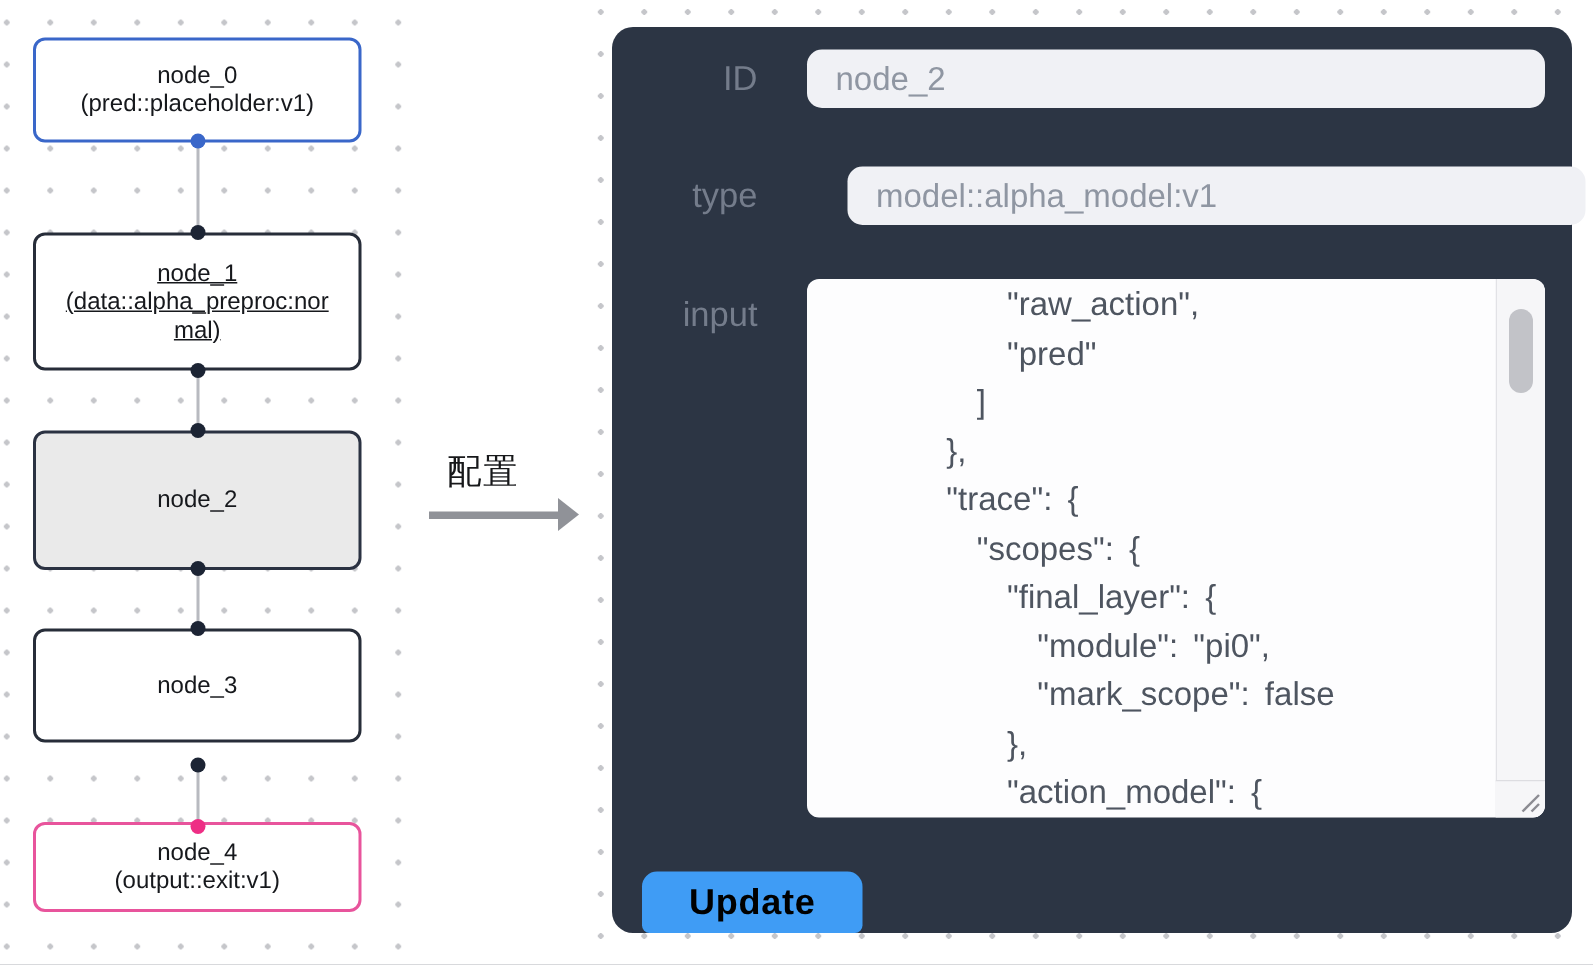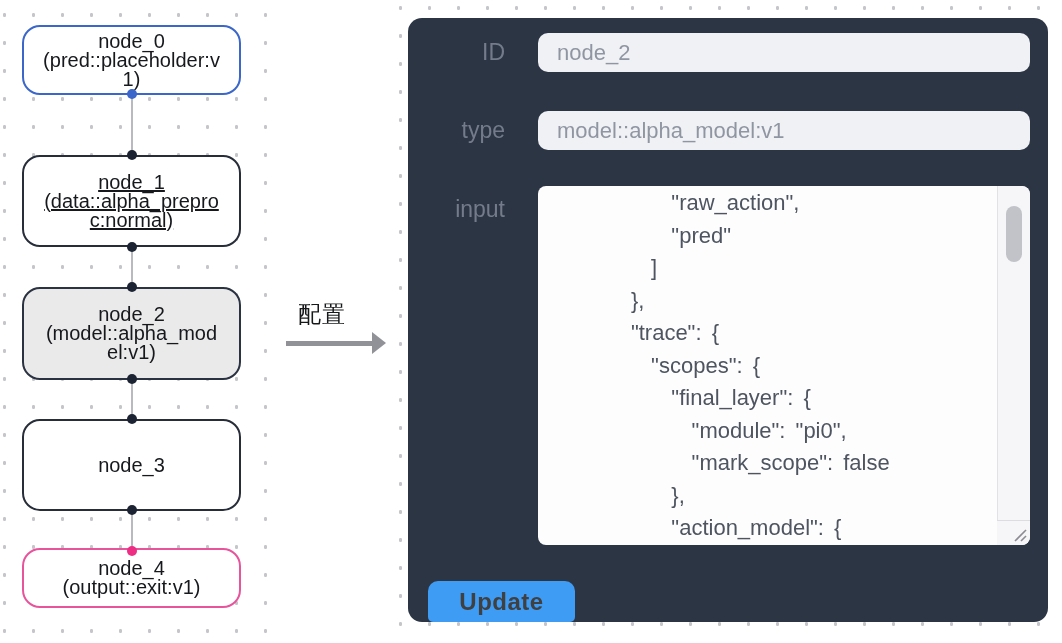--- a/index.html
+++ b/index.html
@@ -45,31 +45,31 @@
   .port-pink { background: #ee2e85; }
   .p-n0-out { top: 89px; }
   .p-n1-in  { top: 150px; } .p-n1-out { top: 242px; }
   .p-n2-in  { top: 282px; } .p-n2-out { top: 374px; }
   .p-n3-in  { top: 414px; } .p-n3-out { top: 505px; }
   .p-n4-in  { top: 546px; }
 
   
   .node {
     position: absolute; left: 22px; width: 219px;
-    background: #ffffff; border: 2px solid #272d39; border-radius: 18px;
+    background: #ffffff; border: 2px solid #272d39; border-radius: 8px;
     display: flex; flex-direction: column; align-items: center; justify-content: center;
     text-align: center; z-index: 2;
-    font-size: 20px; line-height: 19px; font-weight: 500; color: #16181c;
+    font-size: 16px; line-height: 19px; font-weight: 500; color: #16181c;
     padding: 0 17px;
   }
   .node .node-type { word-break: break-all; }
   .node-0 { top: 25px;  height: 70px; border-color: #3a67c9; }
   .node-1 { top: 155px; height: 92px; text-decoration: underline; }
   .node-2 { top: 287px; height: 93px; background: #eaeaea; border-color: #2b3242; }
-  .node-3 { top: 419px; height: 92px; }
+  .node-3 { top: 419px; height: 76px; }
   .node-4 { top: 548px; height: 60px; border-color: #e8549c; }
 
   
   .mid-label {
     position: absolute; left: 298px; top: 299px;
     font-size: 23px; color: #17181a; letter-spacing: 1px; z-index: 2;
   }
   .mid-arrow-bar {
     position: absolute; left: 286px; top: 341px; width: 87px; height: 5px;
     background: #909298;
@@ -93,21 +93,21 @@
   .label-type { top: 93px;  line-height: 39px; }
   .label-config { top: 178px; line-height: 26px; }
 
   .panel .text-input {
     position: absolute; left: 130px; width: 492px; height: 39px;
     background: #f0f1f5; border: none; border-radius: 10px;
     color: #8f96a2; font-size: 22px; padding: 0 19px;
     font-family: "Liberation Sans", sans-serif;
   }
   .input-id   { top: 15px; }
-  .input-type { top: 93px; }
+  .input-type { top: 93px; margin-left: 27px; }
 
   .config-box {
     position: absolute; left: 130px; top: 168px; width: 492px; height: 359px;
     background: #fdfdfe; border-radius: 8px; overflow: hidden;
   }
   .config-pre {
     position: absolute; left: 12px; top: 1px; right: 34px; bottom: 0;
     margin: 0; overflow: hidden;
     font-family: "Liberation Sans", sans-serif;
     font-size: 22px; line-height: 32.5px; color: #4e5560;
@@ -124,21 +124,21 @@
   }
   .config-corner {
     position: absolute; right: 0; bottom: 0; width: 33px; height: 25px;
     background: #f6f6f8; border-top: 1px solid #dddde1;
     border-radius: 0 0 8px 0;
   }
   .resize-grip { position: absolute; right: 3px; bottom: 3px; }
 
   .update-btn {
     position: absolute; left: 20px; top: 563px; width: 147px; height: 41px;
-    background: #3f9cf5; color: #404040; border: none;
+    background: #3f9cf5; color: #000000; border: none;
     border-radius: 10px 10px 5px 5px;
     font-size: 24px; font-weight: 600; letter-spacing: 0.5px;
     font-family: "Liberation Sans", sans-serif;
     cursor: pointer;
   }
 </style>
 </head>
 <body>
 
 <div class="root">
@@ -153,21 +153,20 @@
     <div class="node node-0">
       <div class="node-name">node_0</div>
       <div class="node-type">(pred::placeholder:v1)</div>
     </div>
     <div class="node node-1">
       <div class="node-name">node_1</div>
       <div class="node-type">(data::alpha_preproc:normal)</div>
     </div>
     <div class="node node-2">
       <div class="node-name">node_2</div>
-      <div class="node-type">(model::alpha_model:v1)</div>
     </div>
     <div class="node node-3">
       <div class="node-name">node_3</div>
     </div>
     <div class="node node-4">
       <div class="node-name">node_4</div>
       <div class="node-type">(output::exit:v1)</div>
     </div>
 
     <div class="port port-blue p-n0-out"></div>

